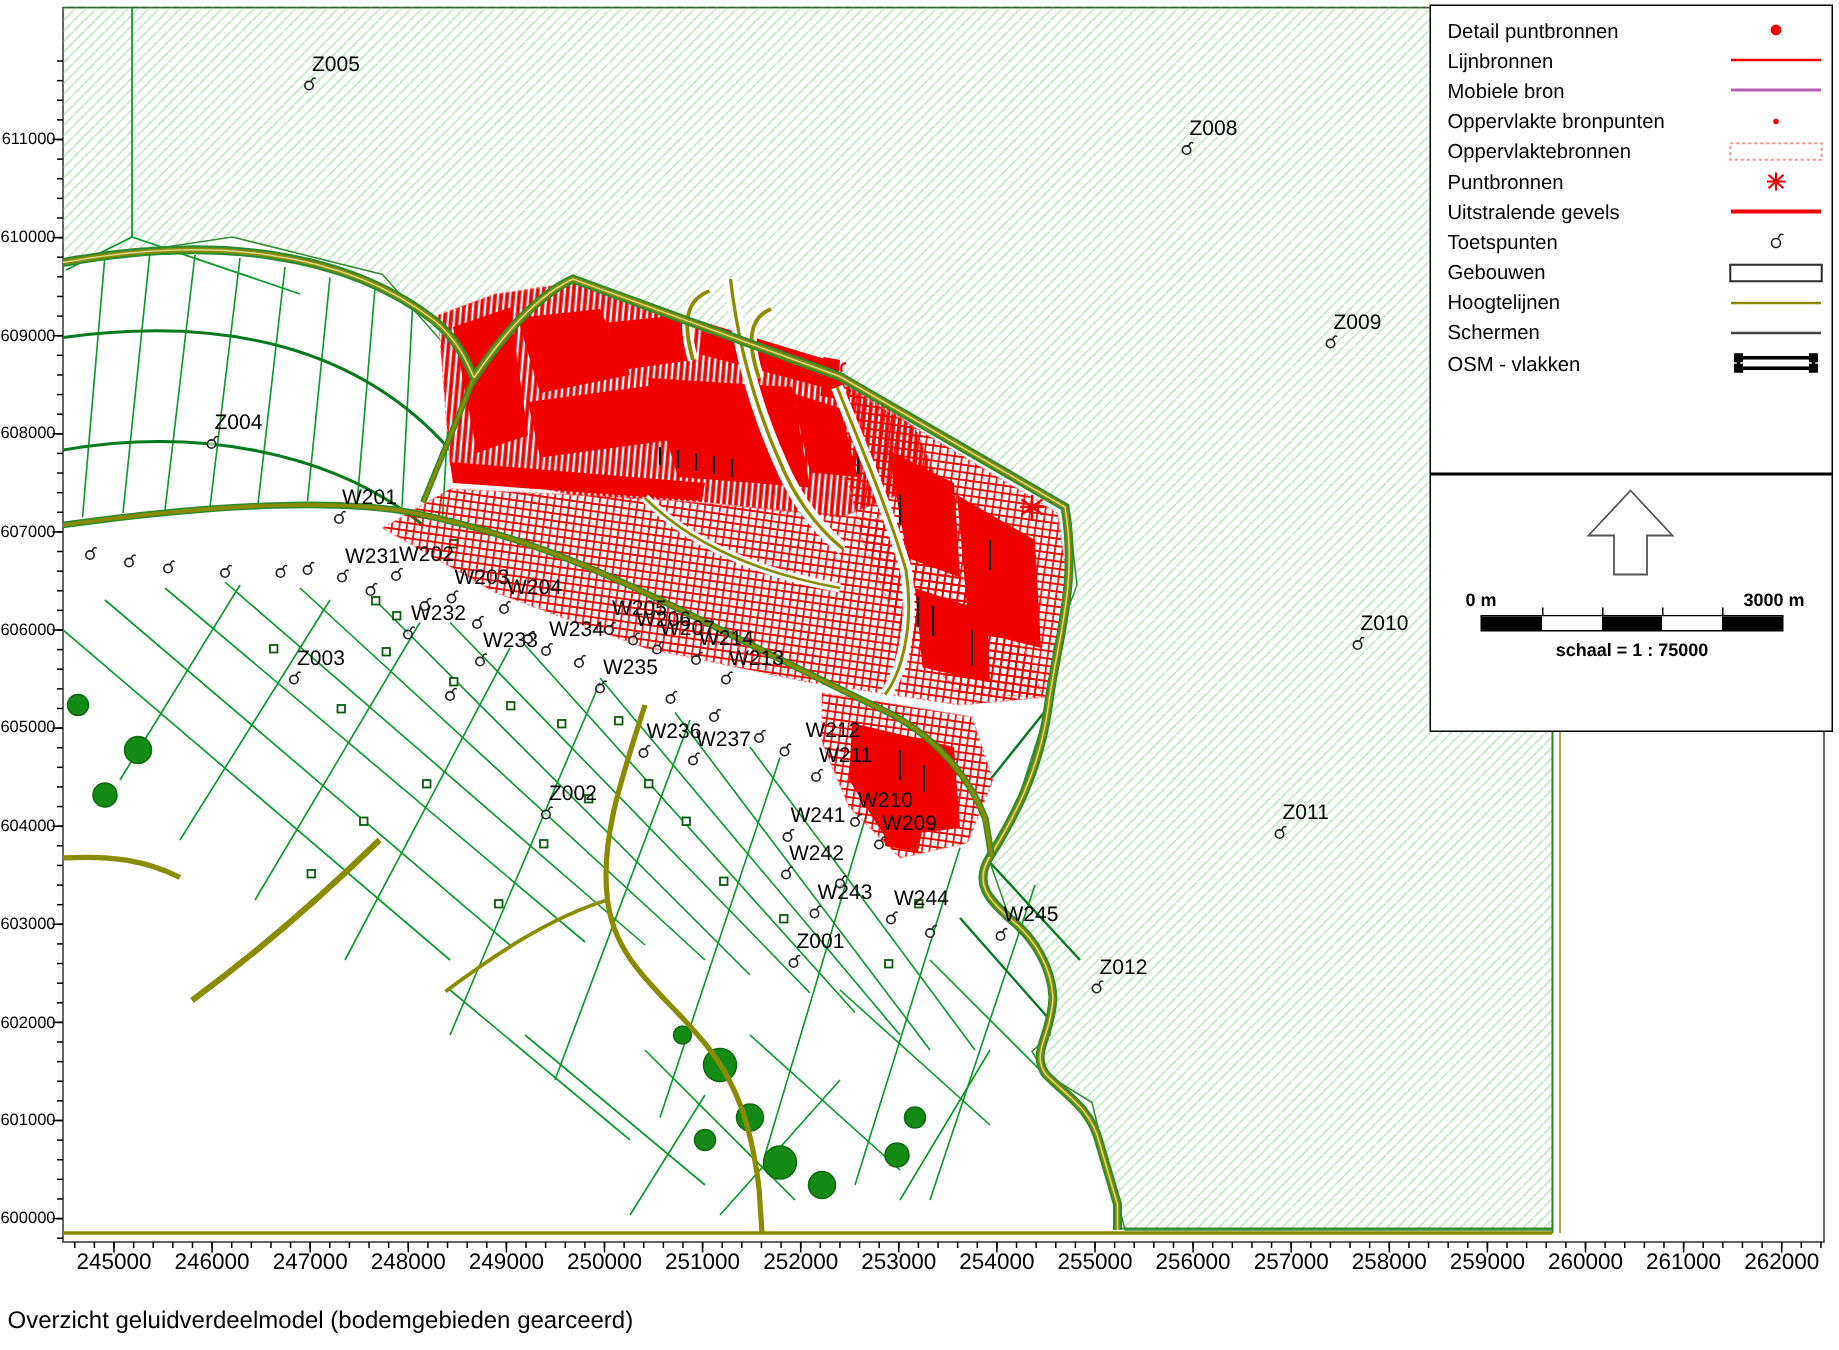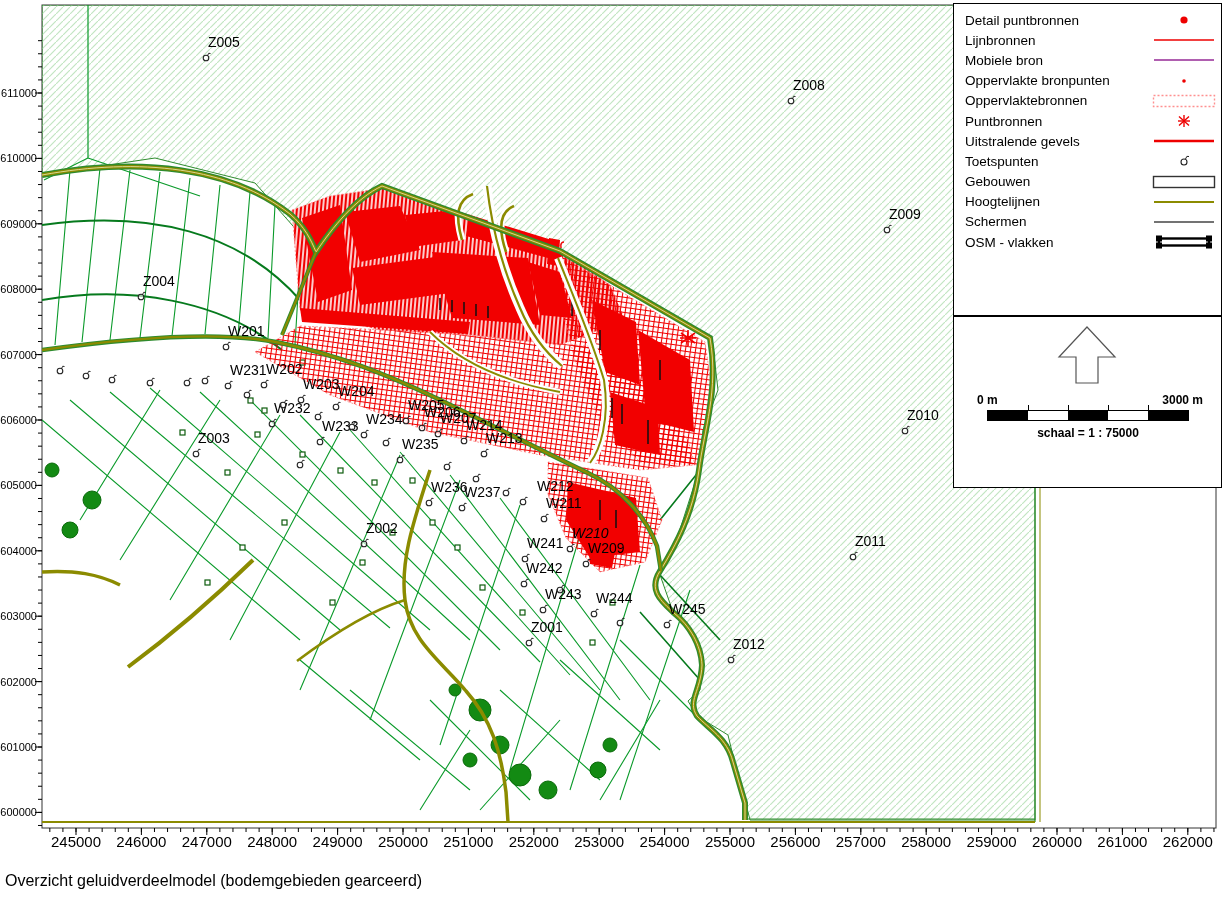--- a/index.html
+++ b/index.html
@@ -540,21 +540,21 @@
       <div class="map-label" style="left: 525px; top: 480px; margin-left: 12px;">W212</div>
       <div class="marker" style="left: 538px; top: 510px;"><svg width="12" height="12" viewBox="0 0 12 12">
           <circle cx="6" cy="7" r="2.8" fill="#fff" fill-opacity="0.6" stroke="#222" stroke-width="1.1"></circle>
           <path d="M7.5,4.5 q1,-3.5 3,-2" stroke="#222" stroke-width="1" fill="none"></path>
         </svg></div>
       <div class="map-label" style="left: 546px; top: 497px;">W211</div>
       <div class="marker" style="left: 564px; top: 540px;"><svg width="12" height="12" viewBox="0 0 12 12">
           <circle cx="6" cy="7" r="2.8" fill="#fff" fill-opacity="0.6" stroke="#222" stroke-width="1.1"></circle>
           <path d="M7.5,4.5 q1,-3.5 3,-2" stroke="#222" stroke-width="1" fill="none"></path>
         </svg></div>
-      <div class="map-label" style="left: 572px; top: 527px; font-style: italic;">W210</div>
+      <div class="map-label" style="left: 572px; top: 527px;">W210</div>
       <div class="marker" style="left: 580px; top: 555px;"><svg width="12" height="12" viewBox="0 0 12 12">
           <circle cx="6" cy="7" r="2.8" fill="#fff" fill-opacity="0.6" stroke="#222" stroke-width="1.1"></circle>
           <path d="M7.5,4.5 q1,-3.5 3,-2" stroke="#222" stroke-width="1" fill="none"></path>
         </svg></div>
       <div class="map-label" style="left: 588px; top: 542px;">W209</div>
       <div class="marker" style="left: 519px; top: 550px;"><svg width="12" height="12" viewBox="0 0 12 12">
           <circle cx="6" cy="7" r="2.8" fill="#fff" fill-opacity="0.6" stroke="#222" stroke-width="1.1"></circle>
           <path d="M7.5,4.5 q1,-3.5 3,-2" stroke="#222" stroke-width="1" fill="none"></path>
         </svg></div>
       <div class="map-label" style="left: 527px; top: 537px;">W241</div>

